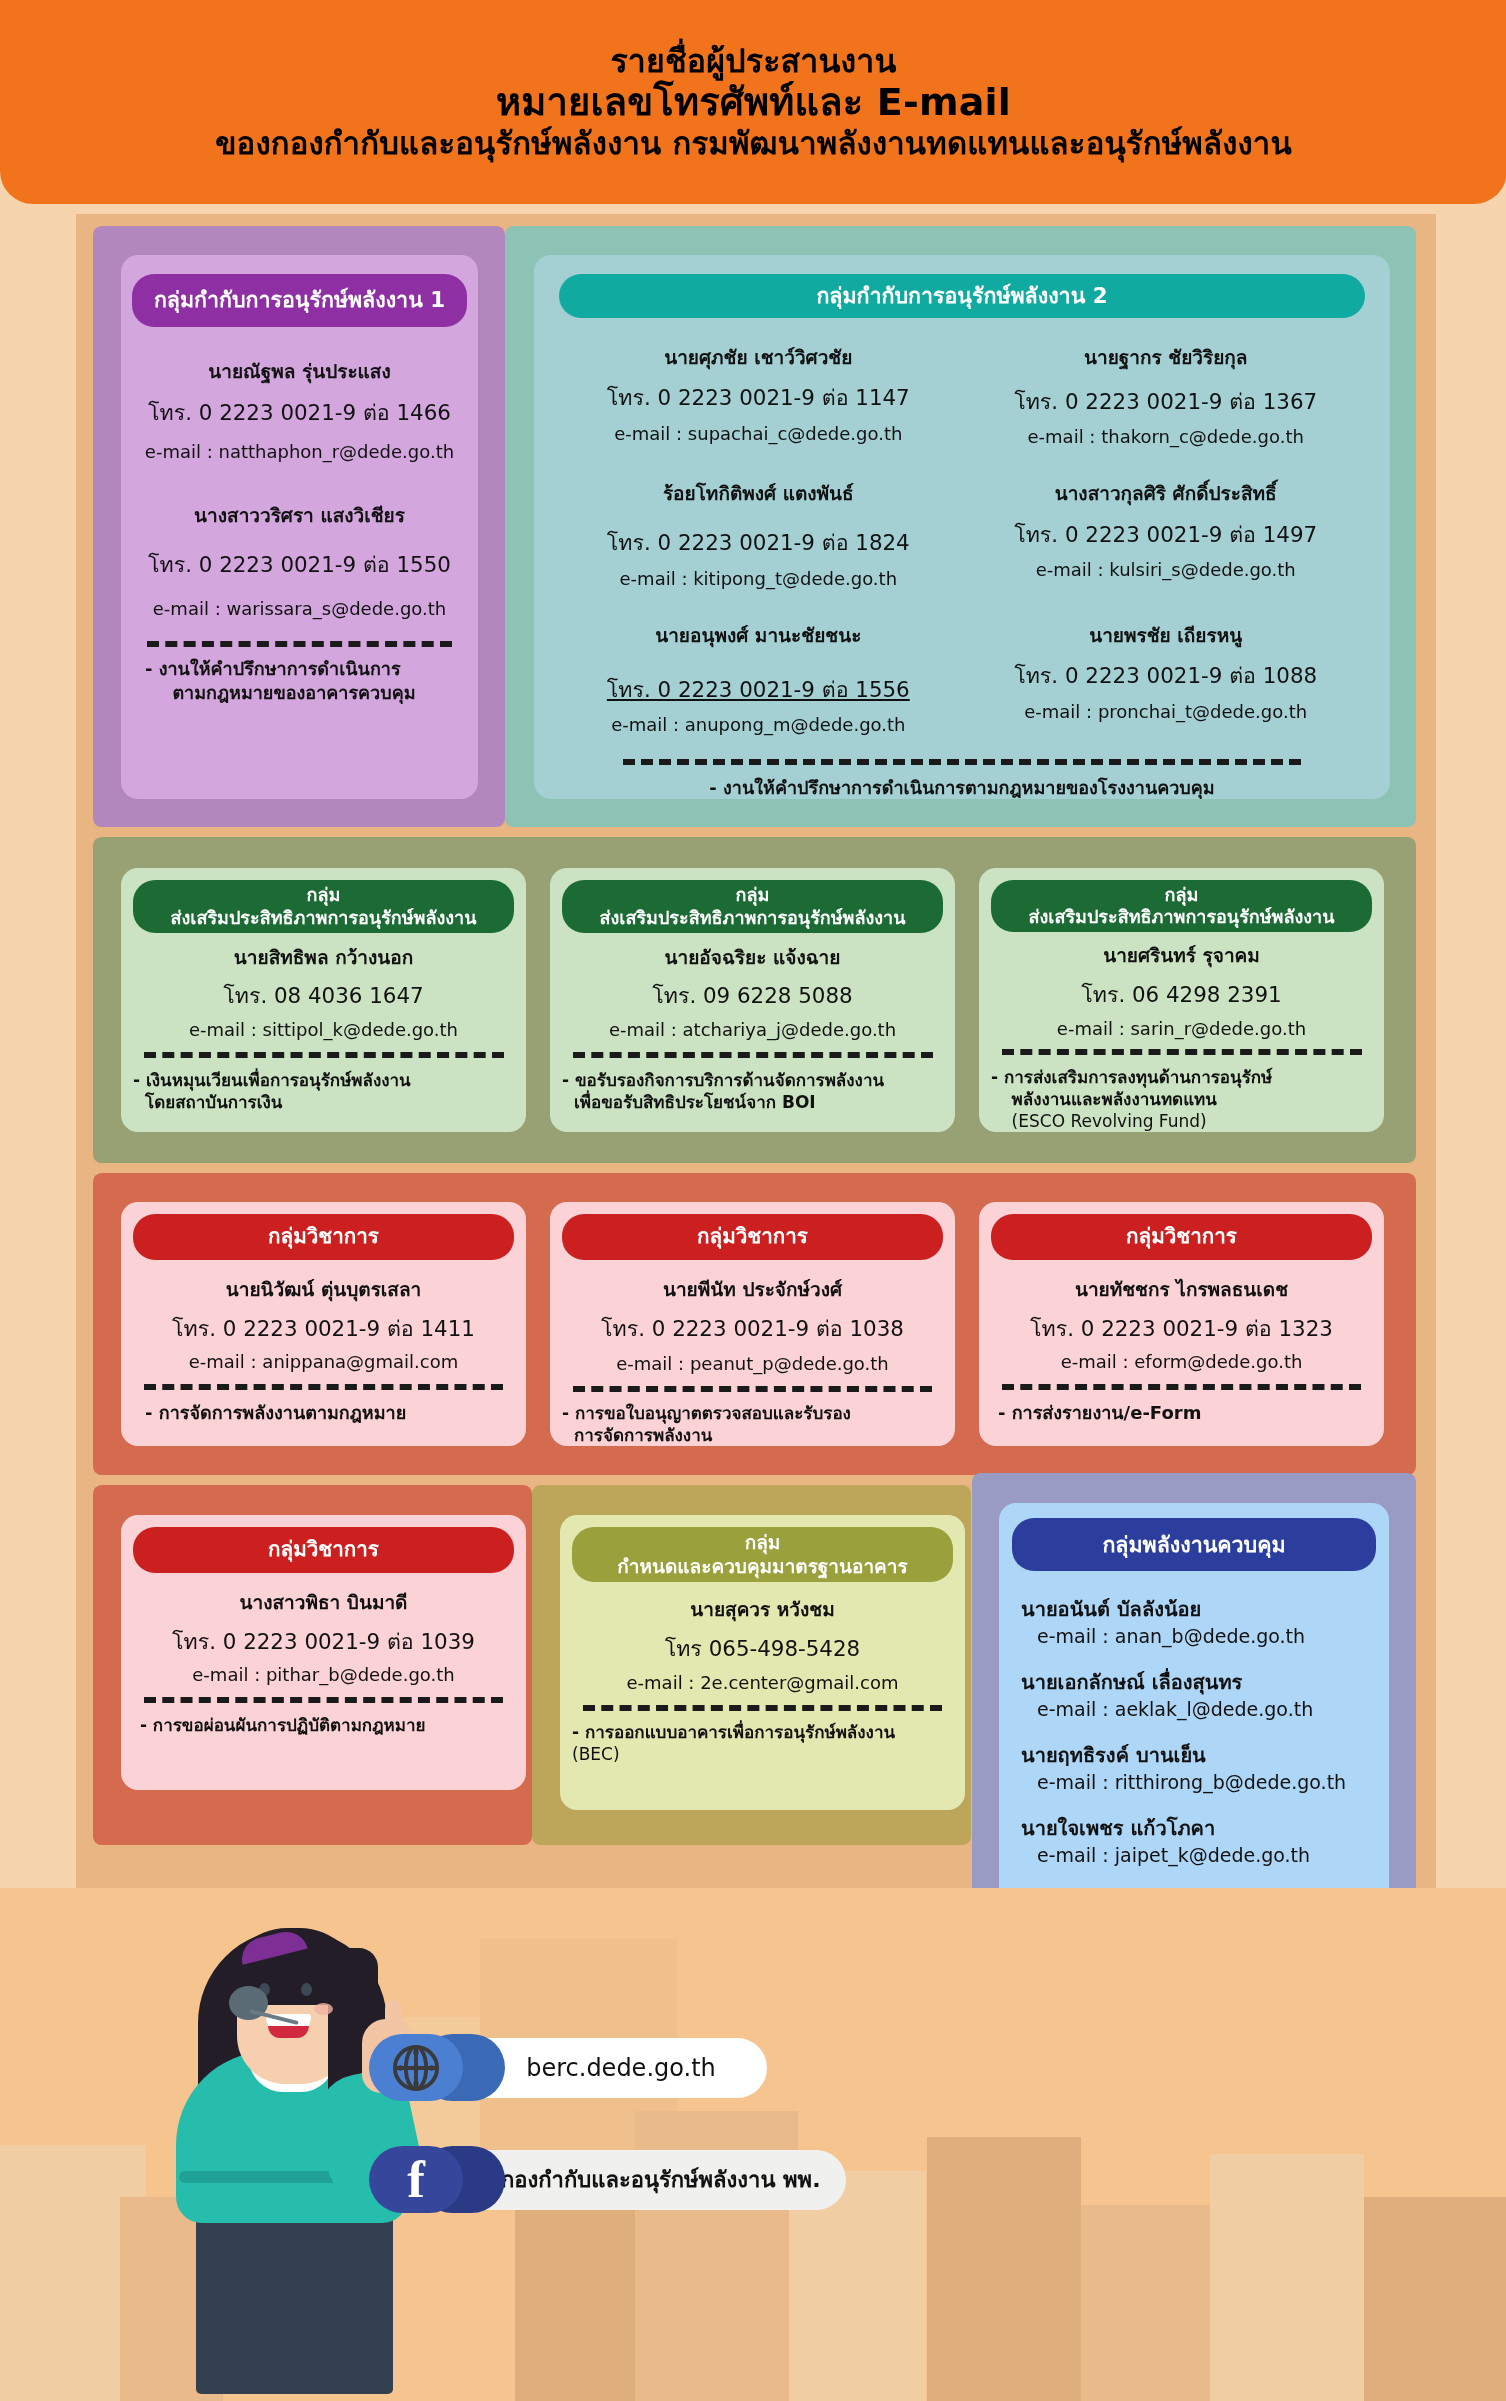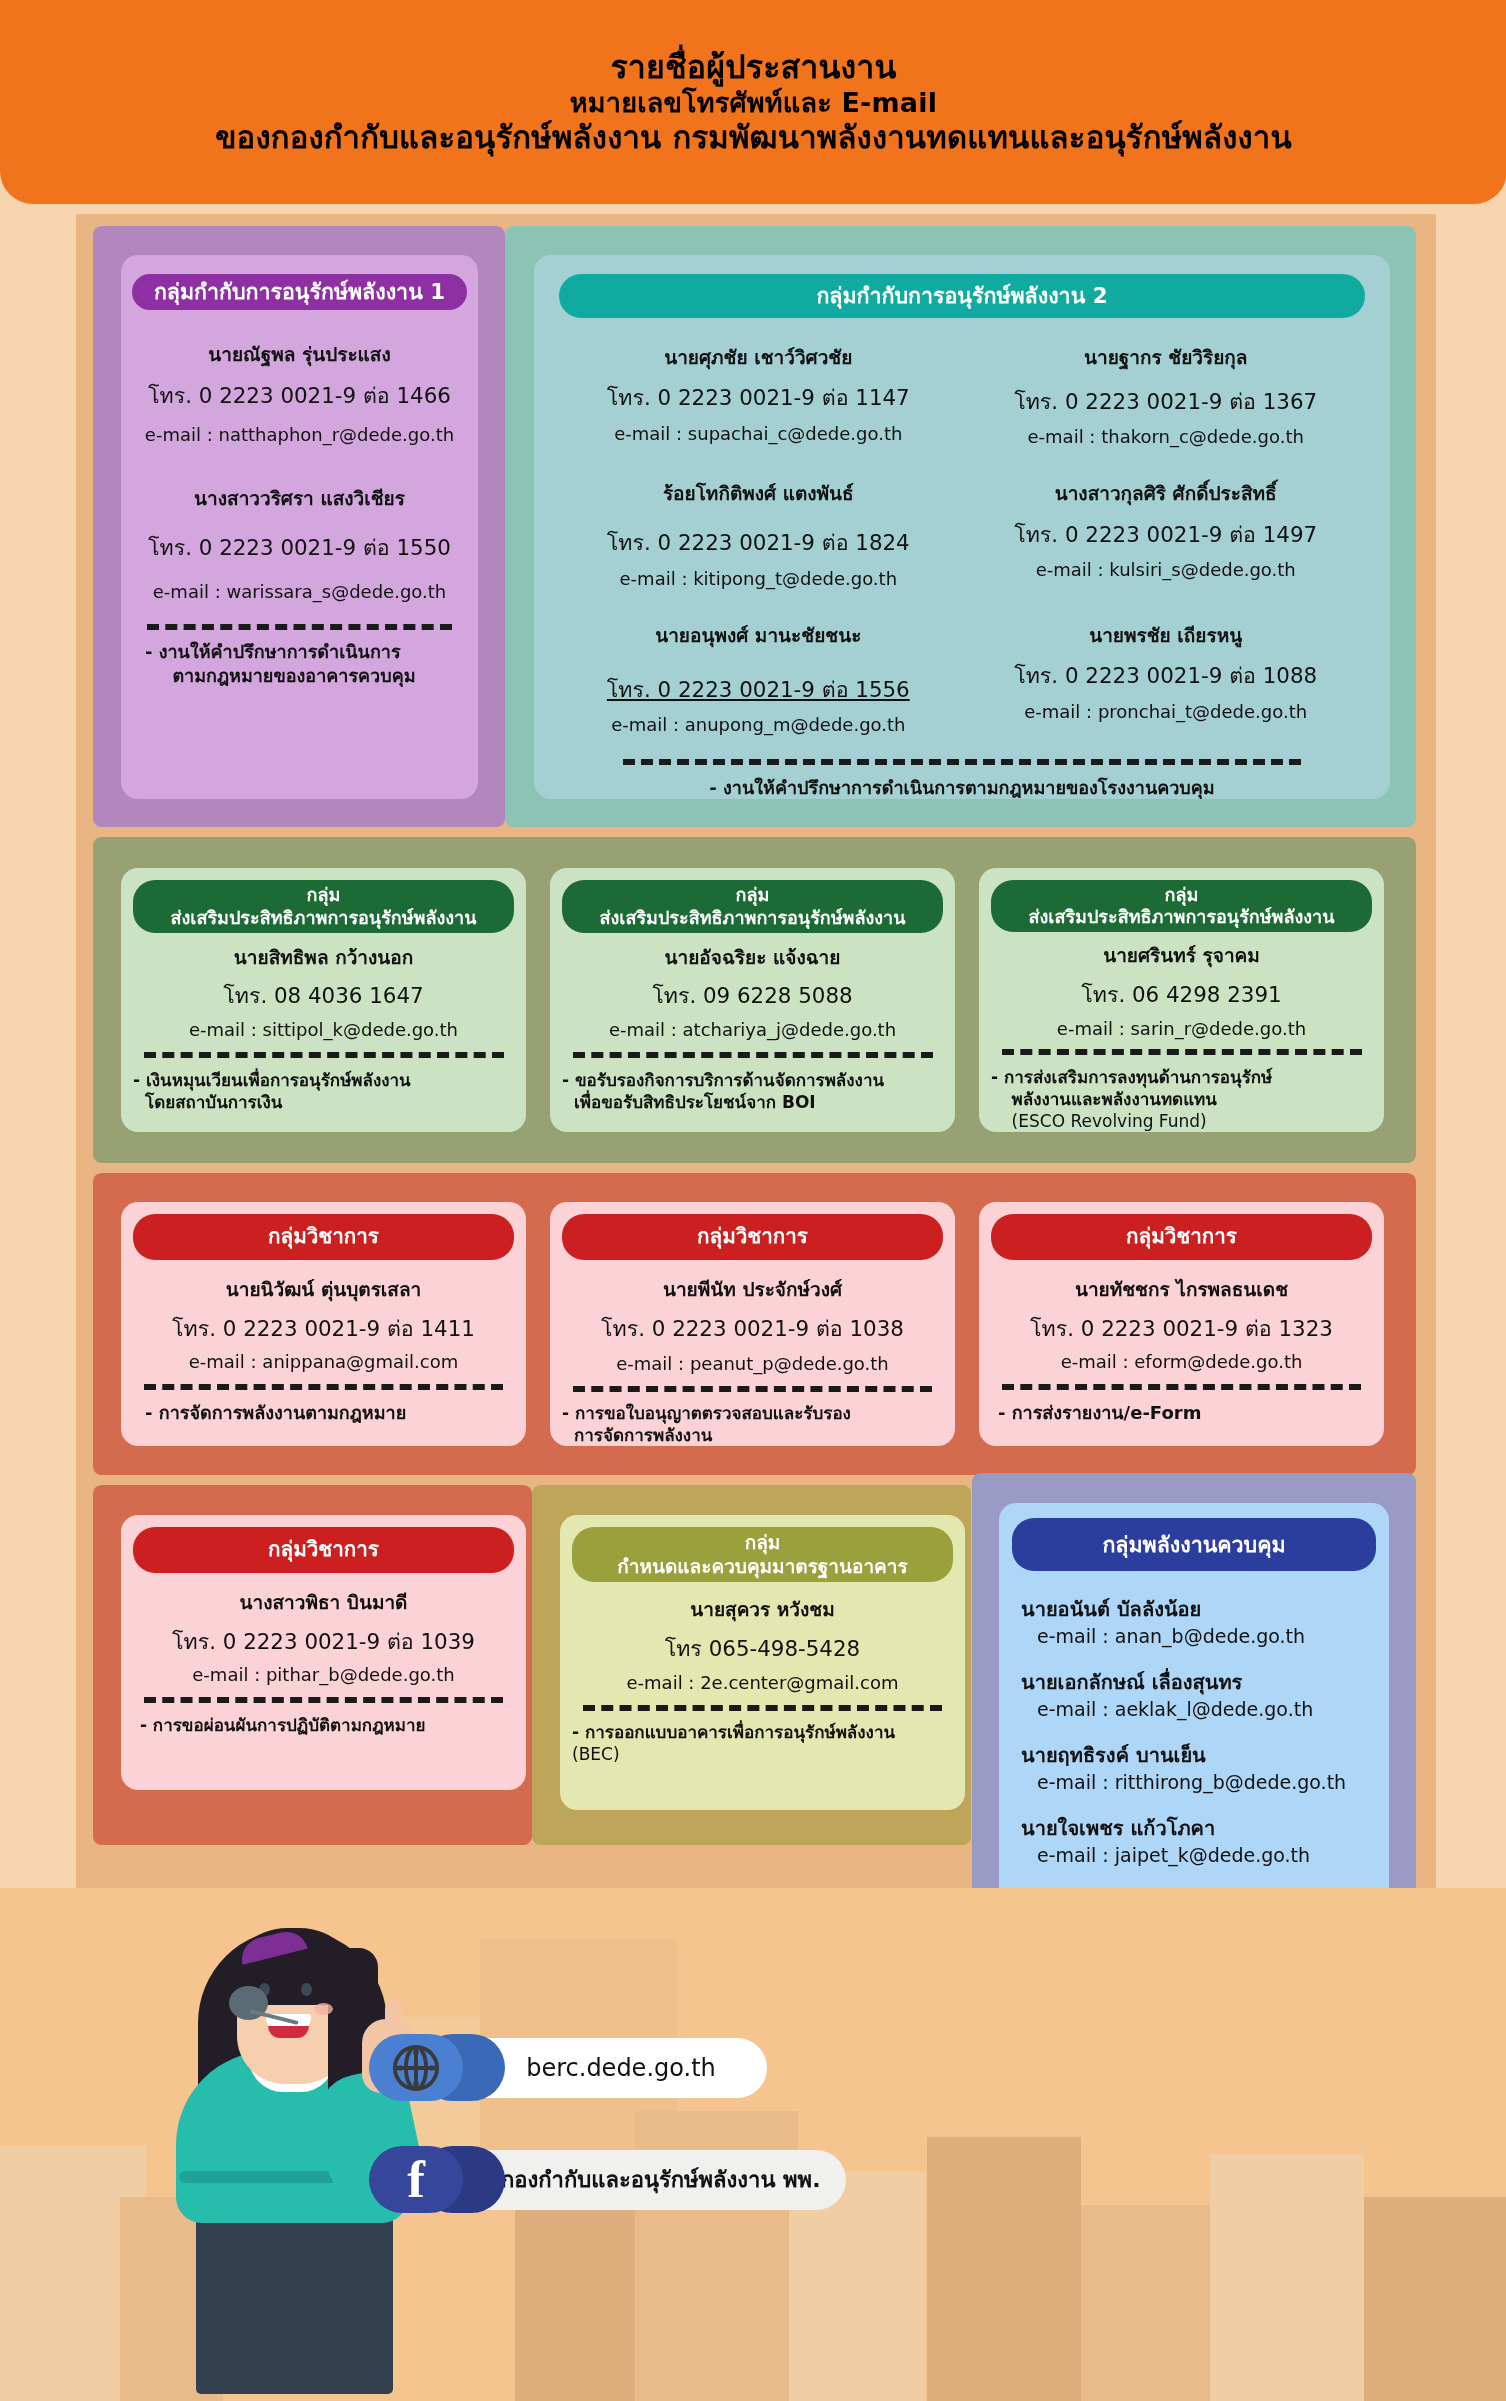--- a/index.html
+++ b/index.html
@@ -17,21 +17,21 @@
     background: #f1741d;
     border-radius: 0 0 33px 33px;
     display: flex; flex-direction: column; align-items: center; justify-content: center;
     padding-top: 20.6px;
   }
   .header .line {
     color: #000000; font-weight: bold; text-align: center;
     line-height: 1.18; letter-spacing: 0.2px;
   }
   .header .l1 { font-size: 32px; }
-  .header .l2 { font-size: 27px; }
+  .header .l2 { font-size: 38px; }
   .header .l3 { font-size: 31px; }
 
   
   .frame {
     position: absolute; left: 76px; top: 214px; width: 1360px; height: 1677px;
     background: #e8b583;
   }
 
   
   .plate { position: absolute; border-radius: 8.6px; }
@@ -57,21 +57,21 @@
   .dsc.small { font-size: 17px; }
 
   .dots {
     height: 0; border-top: 6px dashed #1a1a1a;
     margin: 8.6px auto 10.3px auto;
   }
 
   
   #plate-g1 { left: 17px;  top: 12px;  width: 412px; height: 601px; background: #b287be; }
   #card-g1  { left: 45px;  top: 41px;  width: 357px; height: 544px; background: #d3a7dd; }
-  #card-g1 .card-title { background: #8e2fa4; width: 335px; height: 36px; margin: 19px 0 0 0; font-size: 21.4px; }
+  #card-g1 .card-title { background: #8e2fa4; width: 335px; height: 53px; margin: 19px 0 0 0; font-size: 21.4px; }
 
   
   #plate-g2 { left: 429px; top: 12px;  width: 911px; height: 601px; background: #8cc3b4; }
   #card-g2  { left: 458px; top: 41px;  width: 856px;  height: 544px; background: #a5d0d3; }
   #card-g2 .card-title { background: #11aaa0; width: 806px; height: 53px; margin: 19px 0 0 0; font-size: 21.4px; }
   .two-col { display: flex; width: 100%; }
   .two-col > div { flex: 1; text-align: center; }
 
   
   #plate-g3 { left: 17px;  top: 623px; width: 1323px; height: 326px; background: #97a173; }

